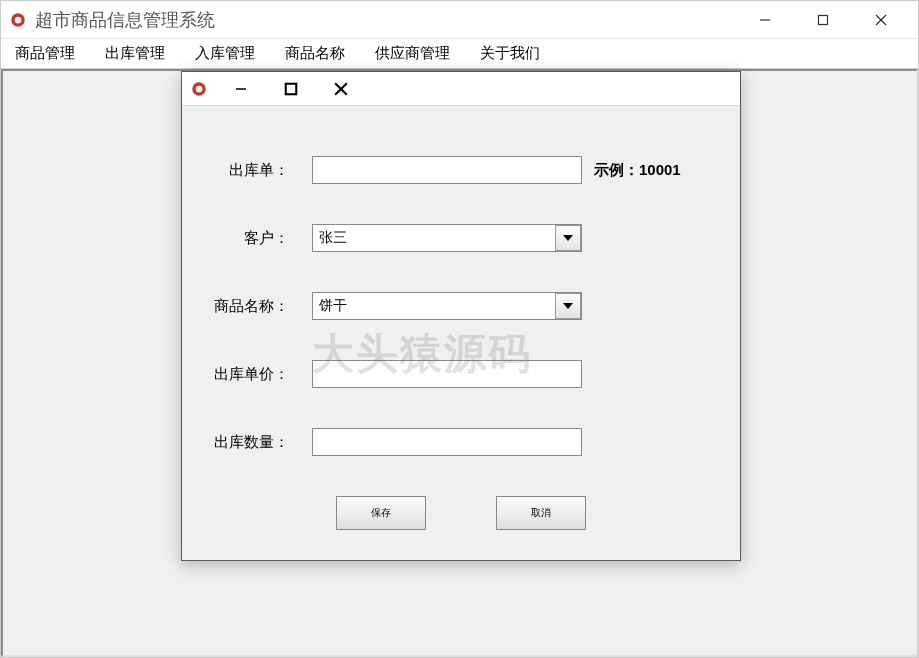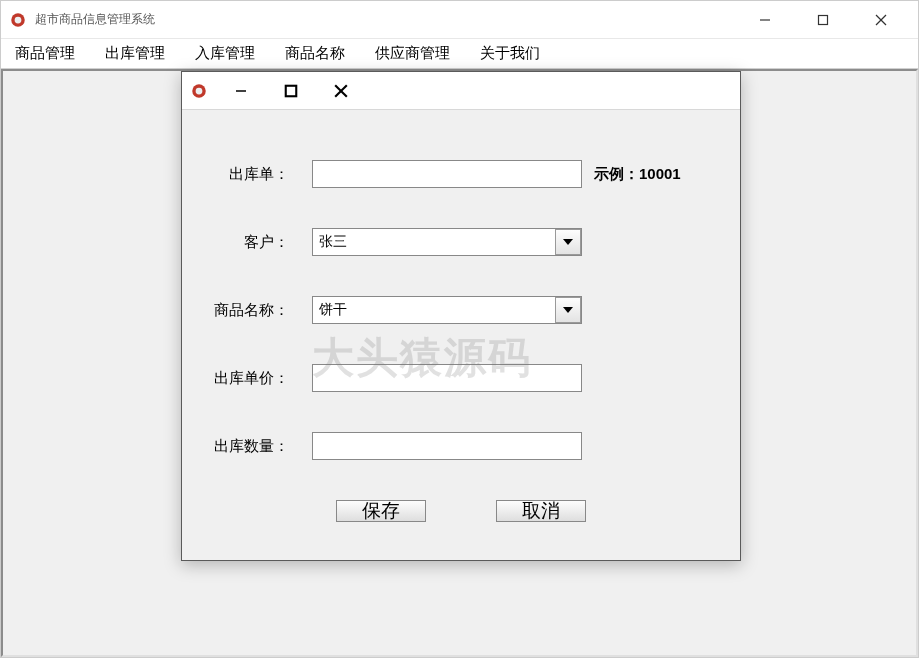--- a/index.html
+++ b/index.html
@@ -31,21 +31,21 @@
     .titlebar-icon {
       width: 18px;
       height: 18px;
       margin-right: 8px;
       display: inline-flex;
       align-items: center;
       justify-content: center;
     }
     .titlebar-title {
       flex: 1;
-      font-size: 12px;
+      font-size: 18px;
       color: #555;
     }
     .titlebar-controls {
       display: flex;
       gap: 0;
     }
     .titlebar-btn {
       width: 58px;
       height: 32px;
       display: flex;
@@ -181,24 +181,24 @@
       letter-spacing: 2px;
     }
     .button-row {
       display: flex;
       justify-content: center;
       gap: 70px;
       margin-top: 10px;
     }
     .action-btn {
       width: 90px;
-      height: 22px;
+      height: 34px;
       border: 1px solid #888;
       background: linear-gradient(#fdfdfd, #dedede);
-      font-size: 19px;
+      font-size: 10px;
       cursor: pointer;
       display: flex;
       align-items: center;
       justify-content: center;
     }
   </style>
 </head>
 <body>
 
 <div class="main-window">

